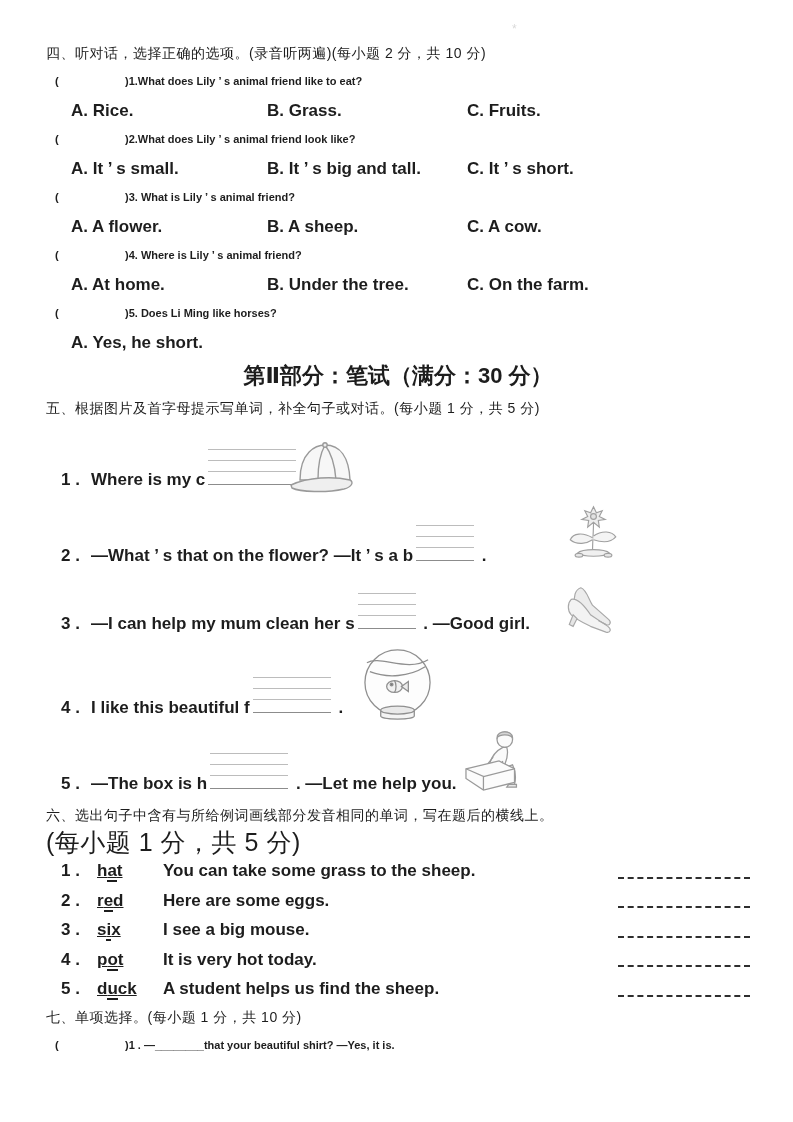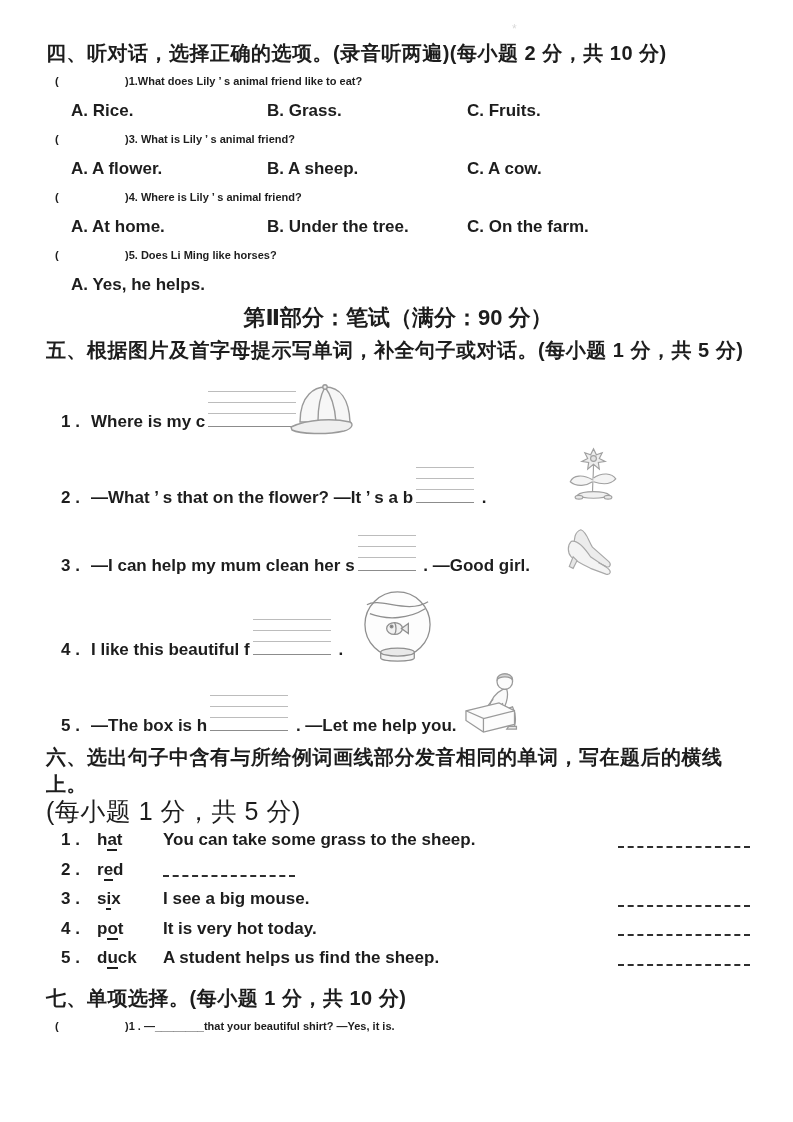--- a/index.html
+++ b/index.html
@@ -1,42 +1,42 @@
 <!DOCTYPE html>
 <html><head>
 <meta charset="utf-8">
 <style>
   html,body { margin:0; padding:0; background:#ffffff; }
   .page { position:relative; width:793px; height:1122px; background:#fff;
           color:#1d1d1d; font-family:"Liberation Sans","DejaVu Sans",sans-serif;
           overflow:hidden; }
   .content { position:absolute; left:46px; top:40px; width:704px; }
 
-  .sec-heading { font-size:20px; font-weight:700; line-height:27px; letter-spacing:0.5px; }
+  .sec-heading { font-size:14px; font-weight:400; line-height:27px; letter-spacing:0.5px; }
   .sec-sub { font-size:25px; font-weight:400; line-height:27px; letter-spacing:0.5px; }
 
   .q-line { font-size:11px; font-weight:700; line-height:29px; padding-left:9px; }
   .q-paren { display:inline-block; width:70px; }
   .opts { display:flex; font-size:17px; font-weight:600; line-height:29px; padding-left:25px; }
   .opt-a { width:196px; } .opt-b { width:200px; } .opt-c { flex:1; }
 
   .part-title { text-align:center; font-size:22px; font-weight:700; line-height:38px; }
 
   .s5-item { position:relative; font-size:17px; font-weight:600; line-height:24px; padding-left:15px; }
   .pt25{padding-top:25px} .pt31{padding-top:31px} .pt23{padding-top:23px} .pt39{padding-top:39px}
   .blank4 { display:inline-block; height:37px; border-bottom:1.6px solid #8c8c8c; margin:0 3px;
     background:
       linear-gradient(#bcbcbc,#bcbcbc) 0 2px/100% 1.2px no-repeat,
       linear-gradient(#bcbcbc,#bcbcbc) 0 13px/100% 1.2px no-repeat,
       linear-gradient(#bcbcbc,#bcbcbc) 0 24px/100% 1.2px no-repeat; }
   .bw88{width:88px} .bw58{width:58px} .bw78{width:78px}
   .s5-img { position:absolute; }
 
   .s6-row { display:flex; font-size:17px; font-weight:600; line-height:29.5px; padding-left:15px; }
-  .s6-num { width:36px; } .s6-word { width:66px; } .s6-sent { flex:1; }
+  .s6-num { width:36px; } .s6-word { width:66px;text-decoration:underline; } .s6-sent { flex:1; }
   .s6-ans { width:132px; border-bottom:2.2px dashed #2e2e2e; align-self:flex-end; margin-bottom:7px; }
   .ul { border-bottom:2px solid #1d1d1d; }
 
   .stray { position:absolute; left:512px; top:22px; color:#d9d9d9; font-size:12px; font-weight:400; }
   svg { display:block; }
 </style>
 </head>
 <body>
 
 <div class="page">
@@ -50,20 +50,30 @@
       <div class="q-line">
         <span class="q-paren">(</span><span>)1.</span><span>What does Lily ’ s animal friend like to eat?</span>
       </div>
       <div class="opts">
         <span class="opt-a">A. Rice.</span>
         <span class="opt-b">B. Grass.</span>
         <span class="opt-c">C. Fruits.</span>
       </div>
     </div>
 
+    <div>
+      <div class="q-line">
+        <span class="q-paren">(</span><span>)2.</span><span>What does Lily ’ s animal friend look like?</span>
+      </div>
+      <div class="opts">
+        <span class="opt-a">A. It ’ s small.</span>
+        <span class="opt-b">B. It ’ s big and tall.</span>
+        <span class="opt-c">C. It ’ s short.</span>
+      </div>
+    </div>
 
     <div>
       <div class="q-line">
         <span class="q-paren">(</span><span>)3.</span><span> What is Lily ’ s animal friend?</span>
       </div>
       <div class="opts">
         <span class="opt-a">A. A flower.</span>
         <span class="opt-b">B. A sheep.</span>
         <span class="opt-c">C. A cow.</span>
       </div>
@@ -78,25 +88,25 @@
         <span class="opt-b">B. Under the tree.</span>
         <span class="opt-c">C. On the farm.</span>
       </div>
     </div>
 
     <div>
       <div class="q-line">
         <span class="q-paren">(</span><span>)5.</span><span> Does Li Ming like horses?</span>
       </div>
       <div class="opts">
-        <span class="opt-a">A. Yes, he helps.</span>
-      </div>
-    </div>
-
-    <div class="part-title">第Ⅱ部分：笔试（满分：90 分）</div>
+        <span class="opt-a">A. Yes, he short.</span>
+      </div>
+    </div>
+
+    <div class="part-title">第Ⅱ部分：笔试（满分：30 分）</div>
 
     <div class="sec-heading">五、根据图片及首字母提示写单词，补全句子或对话。(每小题 1 分，共 5 分)</div>
 
     <div class="s5-item pt25">
       <span class="s6-num" style="display:inline-block;width:30px">1 .</span><span>Where is my c</span><span class="blank4 bw88"></span><span> .</span>
       <svg class="s5-img" style="left:242px; top:18px" width="72" height="56" viewBox="0 0 72 56">
         <g fill="#fafafa" stroke="#9a9a9a" stroke-width="1.4">
           <path d="M12 40 C12 12 28 5 37 5 C52 5 61 17 62 40 Z" fill="#f7f7f7"></path>
           <path d="M37 5 C32 14 30 26 30 39" fill="none"></path>
           <path d="M37 5 C44 14 47 26 48 40" fill="none"></path>
@@ -174,20 +184,21 @@
 
     <div class="s6-row">
       <span class="s6-num">1 .</span>
       <span class="s6-word"><span>h</span><span class="ul">a</span><span>t</span></span>
       <span class="s6-sent">You can take some grass to the sheep.</span>
       <span class="s6-ans"></span>
     </div>
     <div class="s6-row">
       <span class="s6-num">2 .</span>
       <span class="s6-word"><span>r</span><span class="ul">e</span><span>d</span></span>
+      <span class="s6-sent">Here are some eggs.</span>
       <span class="s6-ans"></span>
     </div>
     <div class="s6-row">
       <span class="s6-num">3 .</span>
       <span class="s6-word"><span>s</span><span class="ul">i</span><span>x</span></span>
       <span class="s6-sent">I see a big mouse.</span>
       <span class="s6-ans"></span>
     </div>
     <div class="s6-row">
       <span class="s6-num">4 .</span>
@@ -195,19 +206,19 @@
       <span class="s6-sent">It is very hot today.</span>
       <span class="s6-ans"></span>
     </div>
     <div class="s6-row">
       <span class="s6-num">5 .</span>
       <span class="s6-word"><span>d</span><span class="ul">u</span><span>ck</span></span>
       <span class="s6-sent">A student helps us find the sheep.</span>
       <span class="s6-ans"></span>
     </div>
 
-    <div class="sec-heading" style="margin-top:12px">七、单项选择。(每小题 1 分，共 10 分)</div>
+    <div class="sec-heading" style="margin-top:0">七、单项选择。(每小题 1 分，共 10 分)</div>
     <div class="q-line">
       <span class="q-paren">(</span><span>)1 .</span><span> —________that your beautiful shirt?    —Yes, it is.</span>
     </div>
 
   </div>
 </div>
 
 </body></html>

